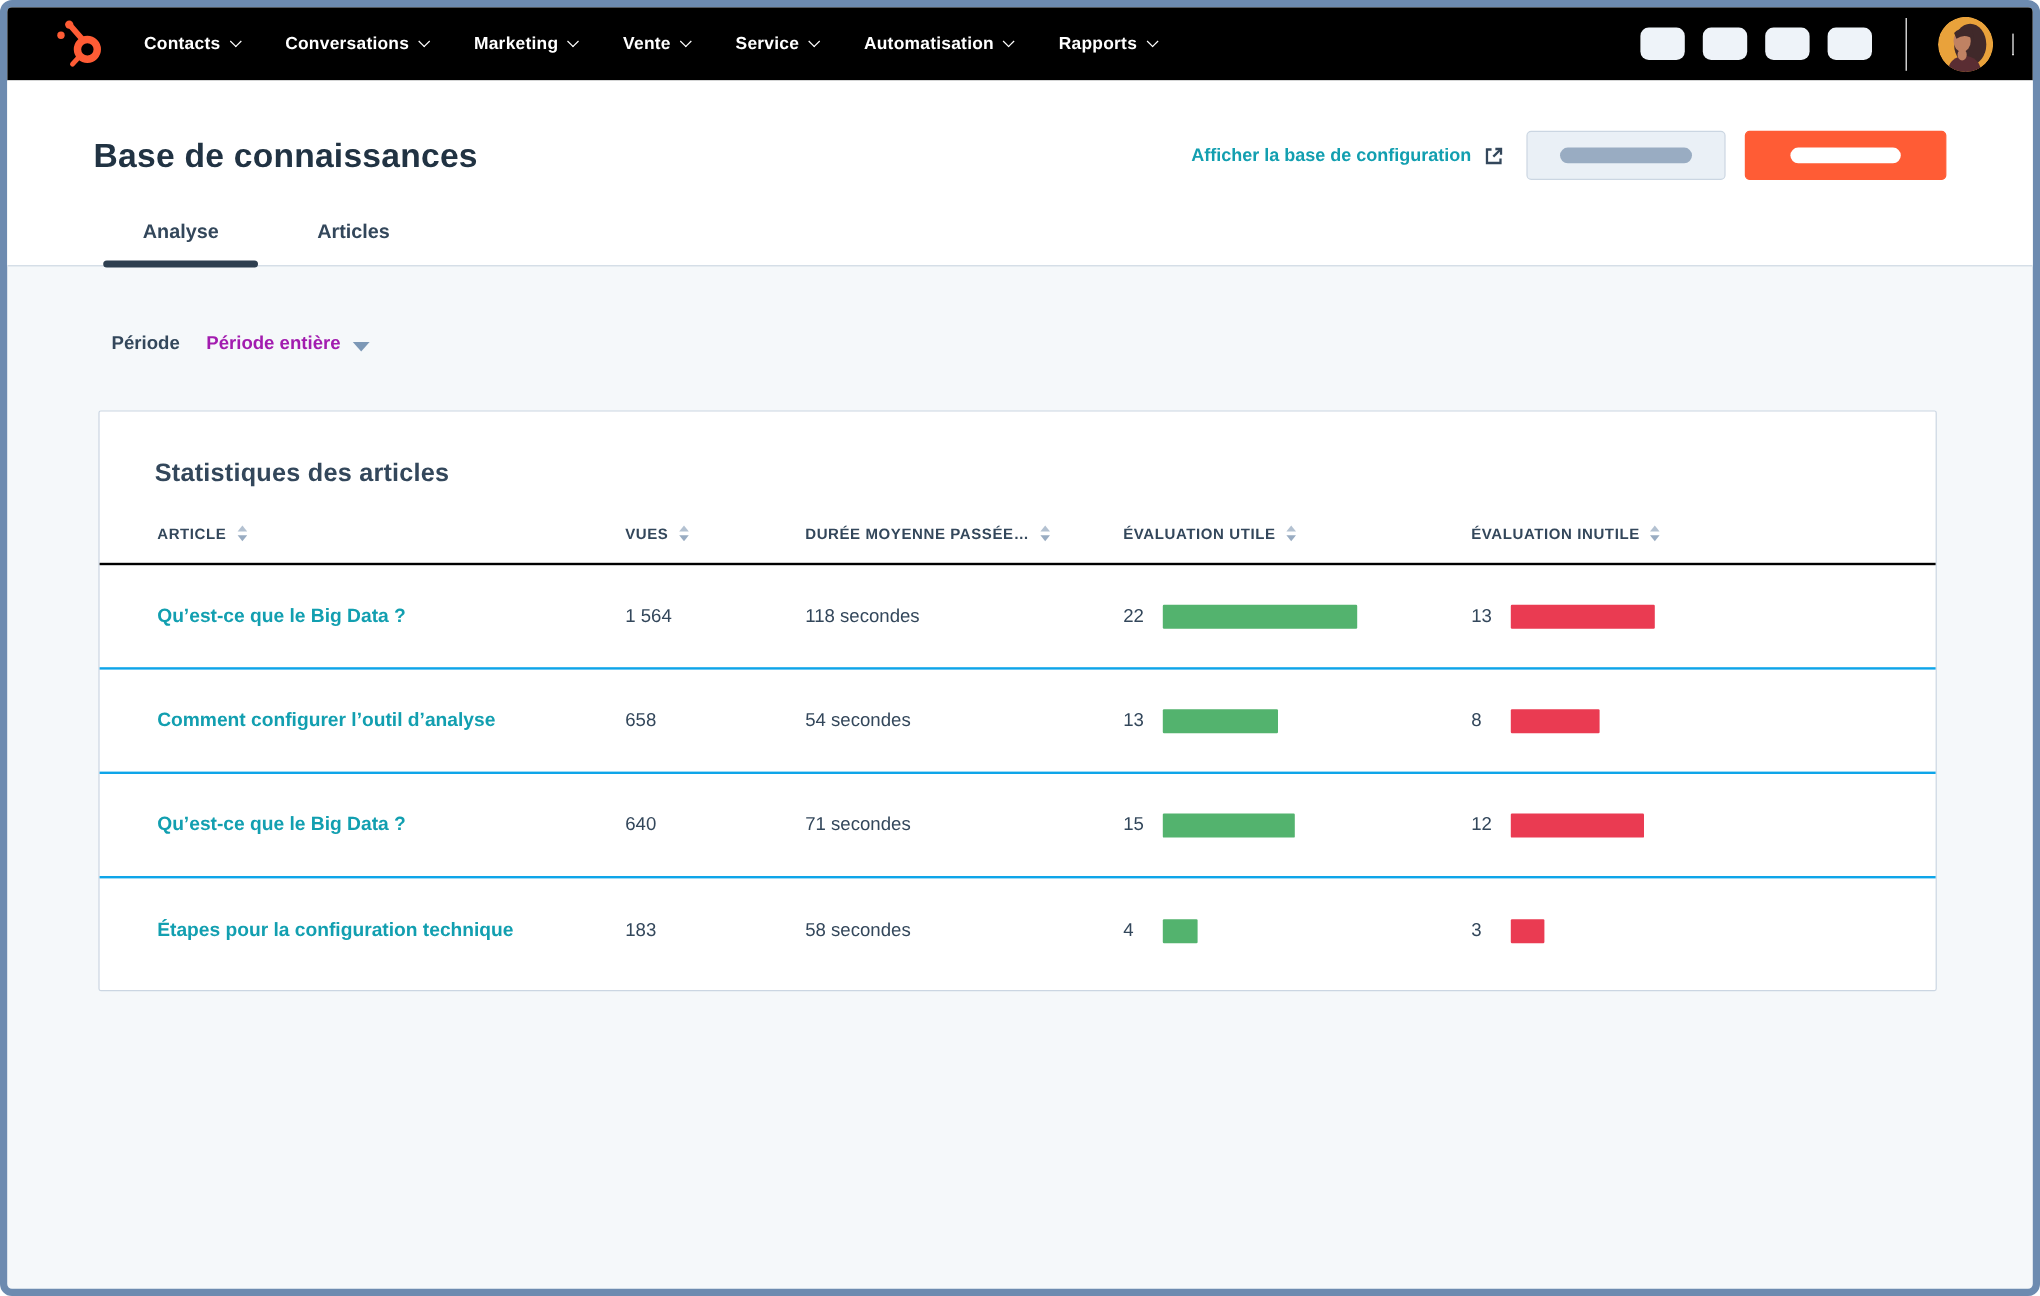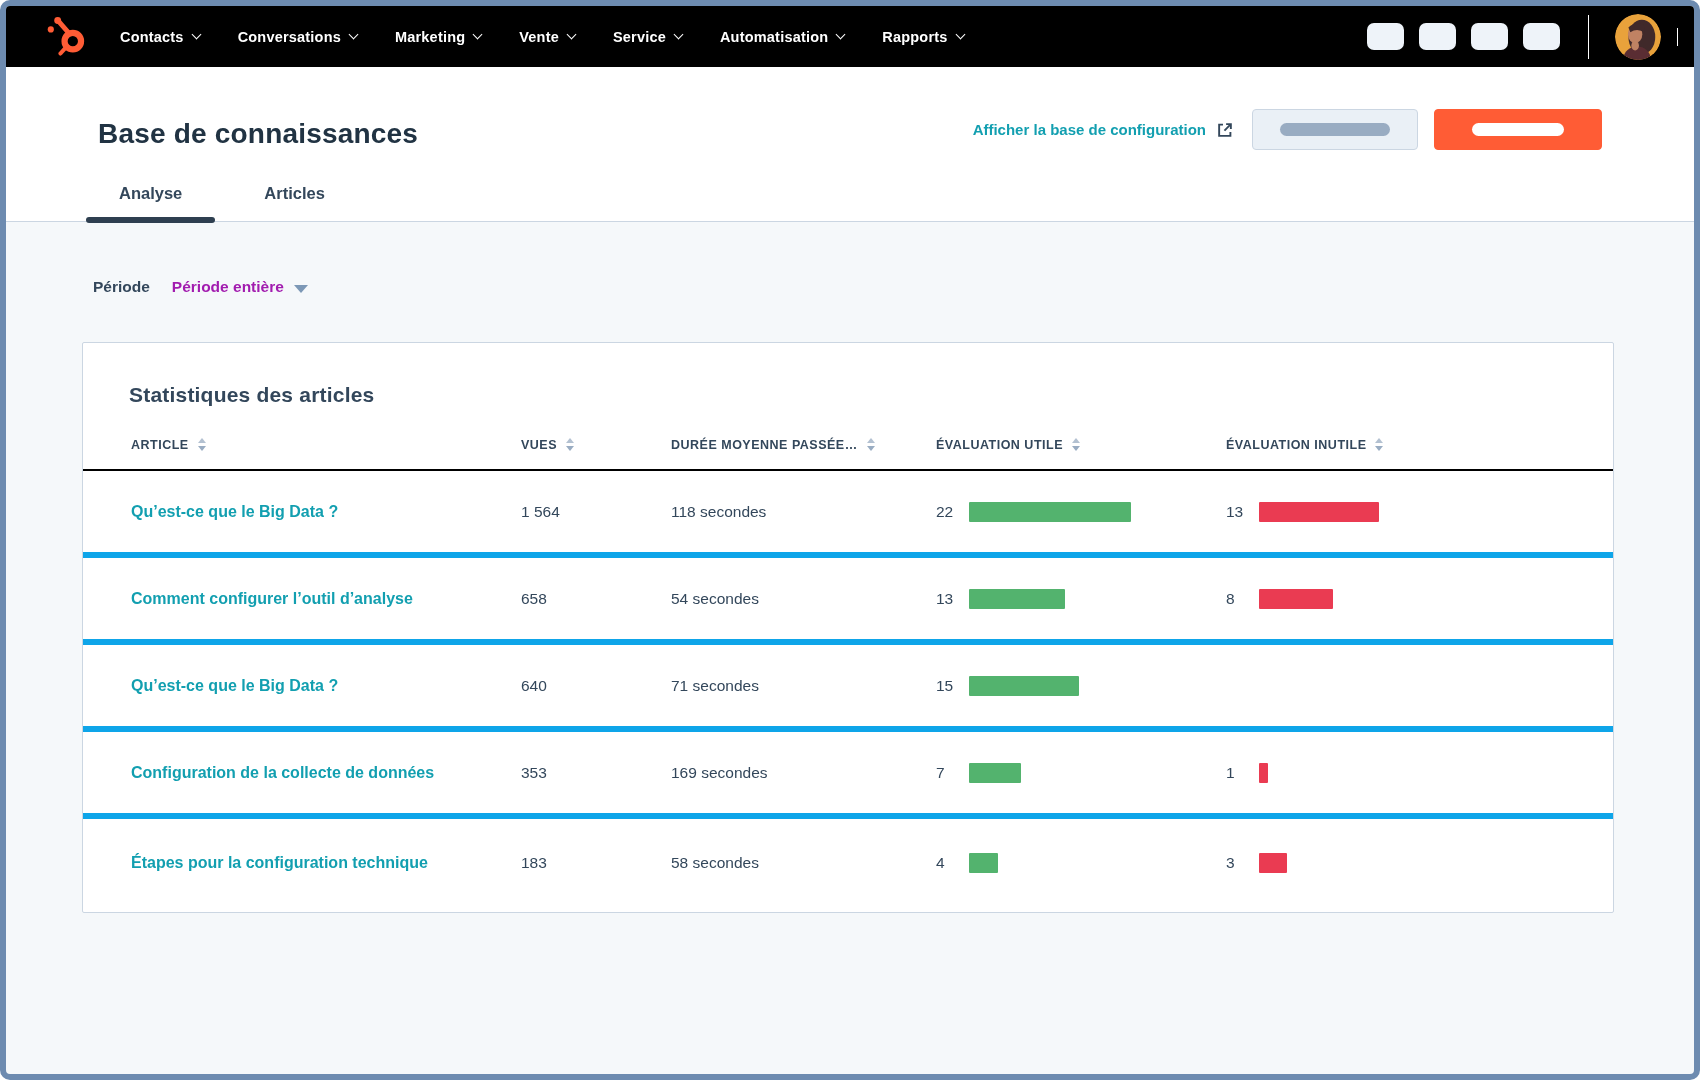--- a/index.html
+++ b/index.html
@@ -30,21 +30,21 @@
   .quick-icons { display:flex; align-items:center; gap:15px; }
   .icon-ph { width:37px; height:27px; background:#eef3f9; border-radius:7px; }
   .nav-divider { width:1px; height:44px; background:#ffffff; margin:0 26px 0 28px; }
   .avatar { width:46px; height:46px; border-radius:50%; overflow:hidden; flex:0 0 auto; }
   .avatar svg { display:block; }
   .avatar-chev { margin-left:16px; }
   .avatar-chev .chev { border-color:#fff; }
 
   
   .page-header { background:#ffffff; border-bottom:1px solid #cbd6e2; padding-top:42px; flex:0 0 auto; }
-  .header-row { display:flex; align-items:flex-end; padding:0 92px; }
+  .header-row { display:flex; align-items:center; padding:0 72px; }
   .page-title { font-size:28px; font-weight:700; color:#213343; letter-spacing:.2px; }
   .header-actions { margin-left:auto; display:flex; align-items:center; gap:16px; }
   .kb-link { display:flex; align-items:center; gap:10px; cursor:pointer; margin-right:2px; }
   .kb-link span { color:#129fb0; font-size:15px; font-weight:700; }
   .btn { height:41px; border-radius:4px; display:flex; align-items:center; justify-content:center; cursor:pointer; }
   .btn-secondary { width:166px; background:#eaf0f6; border:1px solid #cbd6e2; }
   .btn-secondary .pill { width:110px; height:13px; border-radius:7px; background:#99acc2; }
   .btn-primary { width:168px; background:#ff5c35; border:1px solid #ff5c35; }
   .btn-primary .pill { width:92px; height:13px; border-radius:7px; background:#ffffff; }
 
@@ -74,21 +74,21 @@
     margin:46px 80px 0 76px; padding-bottom:6px;
   }
   .card-title { font-size:21px; color:#33475b; font-weight:600; padding:40px 0 0 46px; letter-spacing:.2px; }
 
   .tgrid { display:grid; grid-template-columns:390px 150px 265px 290px 1fr; align-items:center; padding-left:48px; }
   .thead { margin-top:30px; padding-bottom:17px; border-bottom:2px solid #000000; }
   .th { display:flex; align-items:center; gap:8px; }
   .th span { font-size:12.5px; font-weight:700; color:#33475b; letter-spacing:.5px; }
   .sort { display:flex; flex-direction:column; gap:2px; cursor:pointer; }
 
-  .trow { height:87px; border-bottom:6px solid #0ea5e9; }
+  .trow { height:87px; border-bottom:2px solid #0ea5e9; }
   .trow:last-child { border-bottom:none; }
   .article-link { color:#129fb0; font-size:16px; font-weight:700; cursor:pointer; }
   .cell-num { color:#33475b; font-size:15.5px; }
   .eval { display:flex; align-items:center; }
   .eval .n { color:#33475b; font-size:15.5px; width:26px; flex:0 0 auto; }
   .bar { height:20px; margin-left:7px; border-radius:1px; }
 </style>
 </head>
 <body>
 
@@ -277,32 +277,23 @@
             </div>
           </div>
           <div class="tgrid trow">
             <div><span class="article-link">Qu’est-ce que le Big Data ?</span></div>
             <div class="cell-num">640</div>
             <div class="cell-num">71 secondes</div>
             <div class="eval">
               <span class="n">15</span>
               <div class="bar" style="width: 110px; background: rgb(83, 179, 110);"></div>
             </div>
-          </div>
-          <div class="tgrid trow">
-            <div><span class="article-link">Configuration de la collecte de données</span></div>
-            <div class="cell-num">353</div>
-            <div class="cell-num">169 secondes</div>
-            <div class="eval">
-              <span class="n">7</span>
-              <div class="bar" style="width: 52px; background: rgb(83, 179, 110);"></div>
-            </div>
-            <div class="eval">
-              <span class="n">1</span>
-              <div class="bar" style="width: 9px; background: rgb(234, 59, 82);"></div>
+            <div class="eval">
+              <span class="n">12</span>
+              <div class="bar" style="width: 111px; background: rgb(234, 59, 82);"></div>
             </div>
           </div>
           <div class="tgrid trow">
             <div><span class="article-link">Étapes pour la configuration technique</span></div>
             <div class="cell-num">183</div>
             <div class="cell-num">58 secondes</div>
             <div class="eval">
               <span class="n">4</span>
               <div class="bar" style="width: 29px; background: rgb(83, 179, 110);"></div>
             </div>

